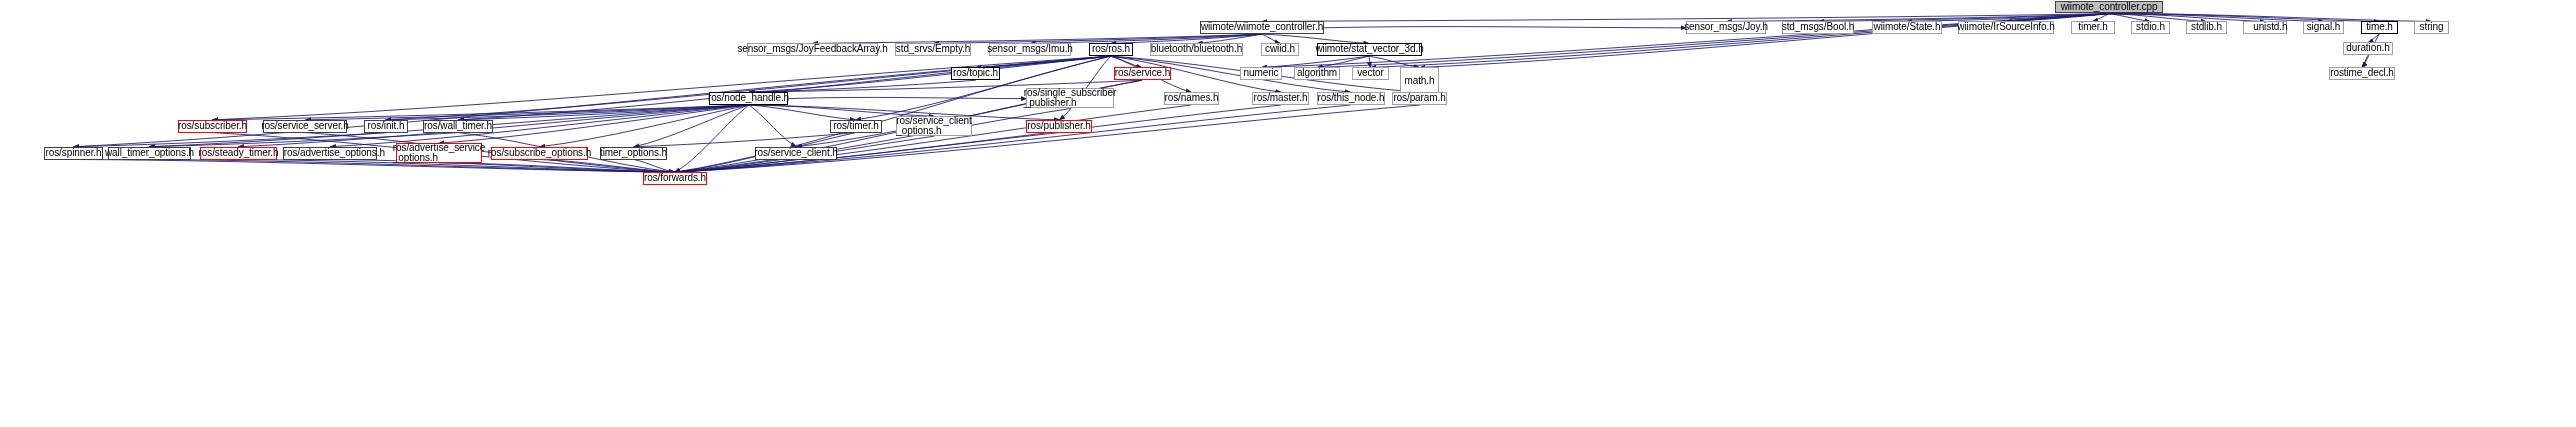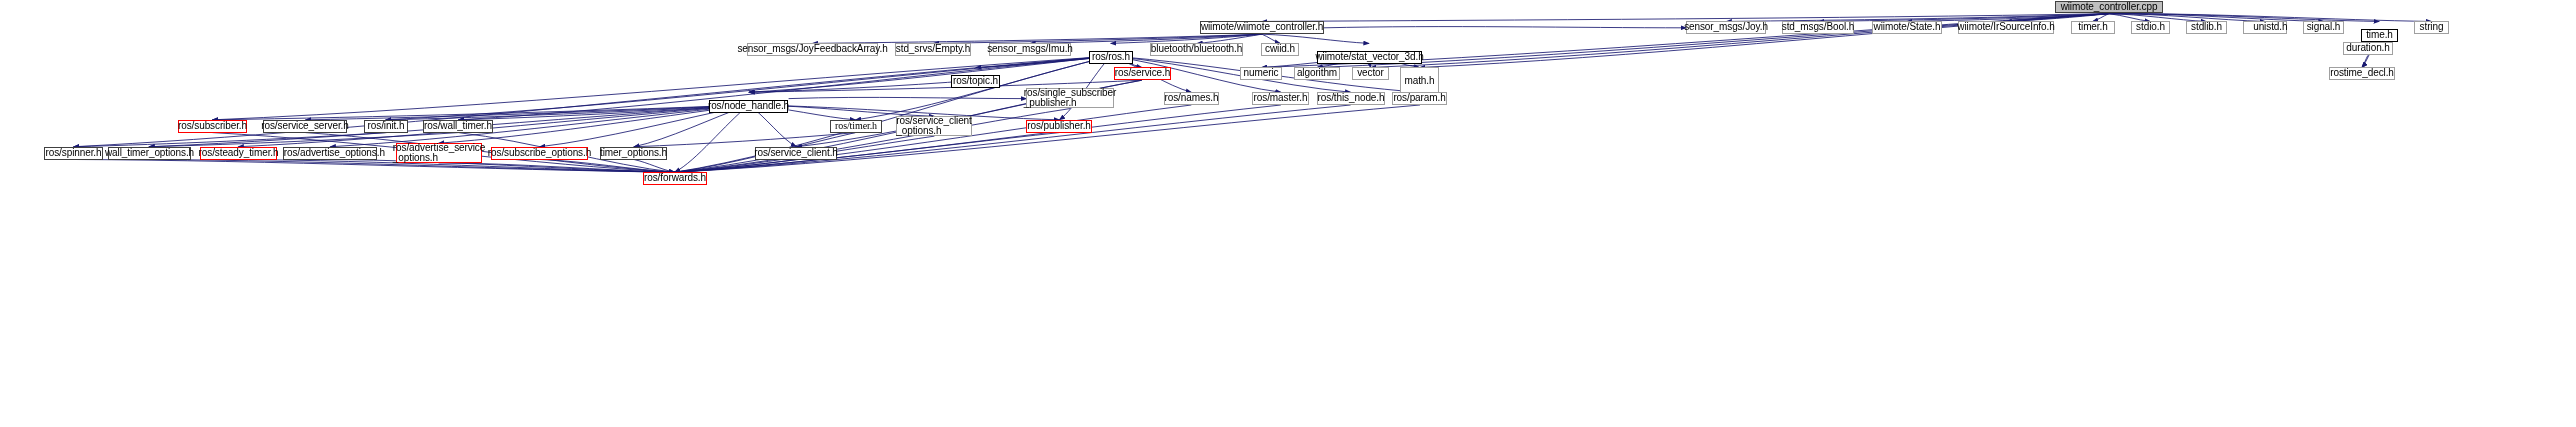--- a/index.html
+++ b/index.html
@@ -22,21 +22,20 @@
     letter-spacing:-0.1px;
     white-space:pre-line;
     padding:0 1.4px;
   }
   .node.root{
     background:#bfbfbf;
     border:0.7px solid #404040;
   }
   .node.bold{
     border:1.4px solid #000000;
-    margin-top:8px;
   }
   .node.red{
     border:0.7px solid #ff0000;
   }
   .node.dark{
     border:0.7px solid #404040;
   }
 </style>
 </head>
 <body>
@@ -171,21 +170,21 @@
       <div class="node " style="left: 1026px; top: 88px; width: 88px; height: 20px;">ros/single_subscriber
 _publisher.h</div>
       <div class="node " style="left: 1164px; top: 92px; width: 55px; height: 12.7px;">ros/names.h</div>
       <div class="node " style="left: 1252px; top: 92px; width: 57px; height: 12.7px;">ros/master.h</div>
       <div class="node " style="left: 1317px; top: 92px; width: 68px; height: 12.7px;">ros/this_node.h</div>
       <div class="node " style="left: 1392px; top: 92px; width: 55px; height: 12.7px;">ros/param.h</div>
       <div class="node red" style="left: 178px; top: 120px; width: 69px; height: 12.7px;">ros/subscriber.h</div>
       <div class="node dark" style="left: 263px; top: 120px; width: 84px; height: 12.7px;">ros/service_server.h</div>
       <div class="node dark" style="left: 364px; top: 120px; width: 44px; height: 12.7px;">ros/init.h</div>
       <div class="node dark" style="left: 423px; top: 120px; width: 70px; height: 12.7px;">ros/wall_timer.h</div>
-      <div class="node dark" style="left: 830px; top: 120px; width: 52px; height: 12.7px; font-family: Liberation Serif, serif;">ros/timer.h</div>
+      <div class="node dark" style="left: 830px; top: 120px; width: 52px; height: 12.7px;">ros/timer.h</div>
       <div class="node " style="left: 896px; top: 116px; width: 76px; height: 20px;">ros/service_client
 _options.h</div>
       <div class="node red" style="left: 1026px; top: 120px; width: 66px; height: 12.7px;">ros/publisher.h</div>
       <div class="node dark" style="left: 44px; top: 147px; width: 59px; height: 12.7px;">ros/spinner.h</div>
       <div class="node dark" style="left: 108px; top: 147px; width: 83px; height: 12.7px;">wall_timer_options.h</div>
       <div class="node red" style="left: 200px; top: 147px; width: 77px; height: 12.7px;">ros/steady_timer.h</div>
       <div class="node dark" style="left: 283px; top: 147px; width: 94px; height: 12.7px; padding-left: 10px;">ros/advertise_options.h</div>
       <div class="node red" style="left: 396px; top: 143px; width: 86px; height: 20px;">ros/advertise_service
 _options.h</div>
       <div class="node red" style="left: 491px; top: 147px; width: 97px; height: 12.7px;">ros/subscribe_options.h</div>

